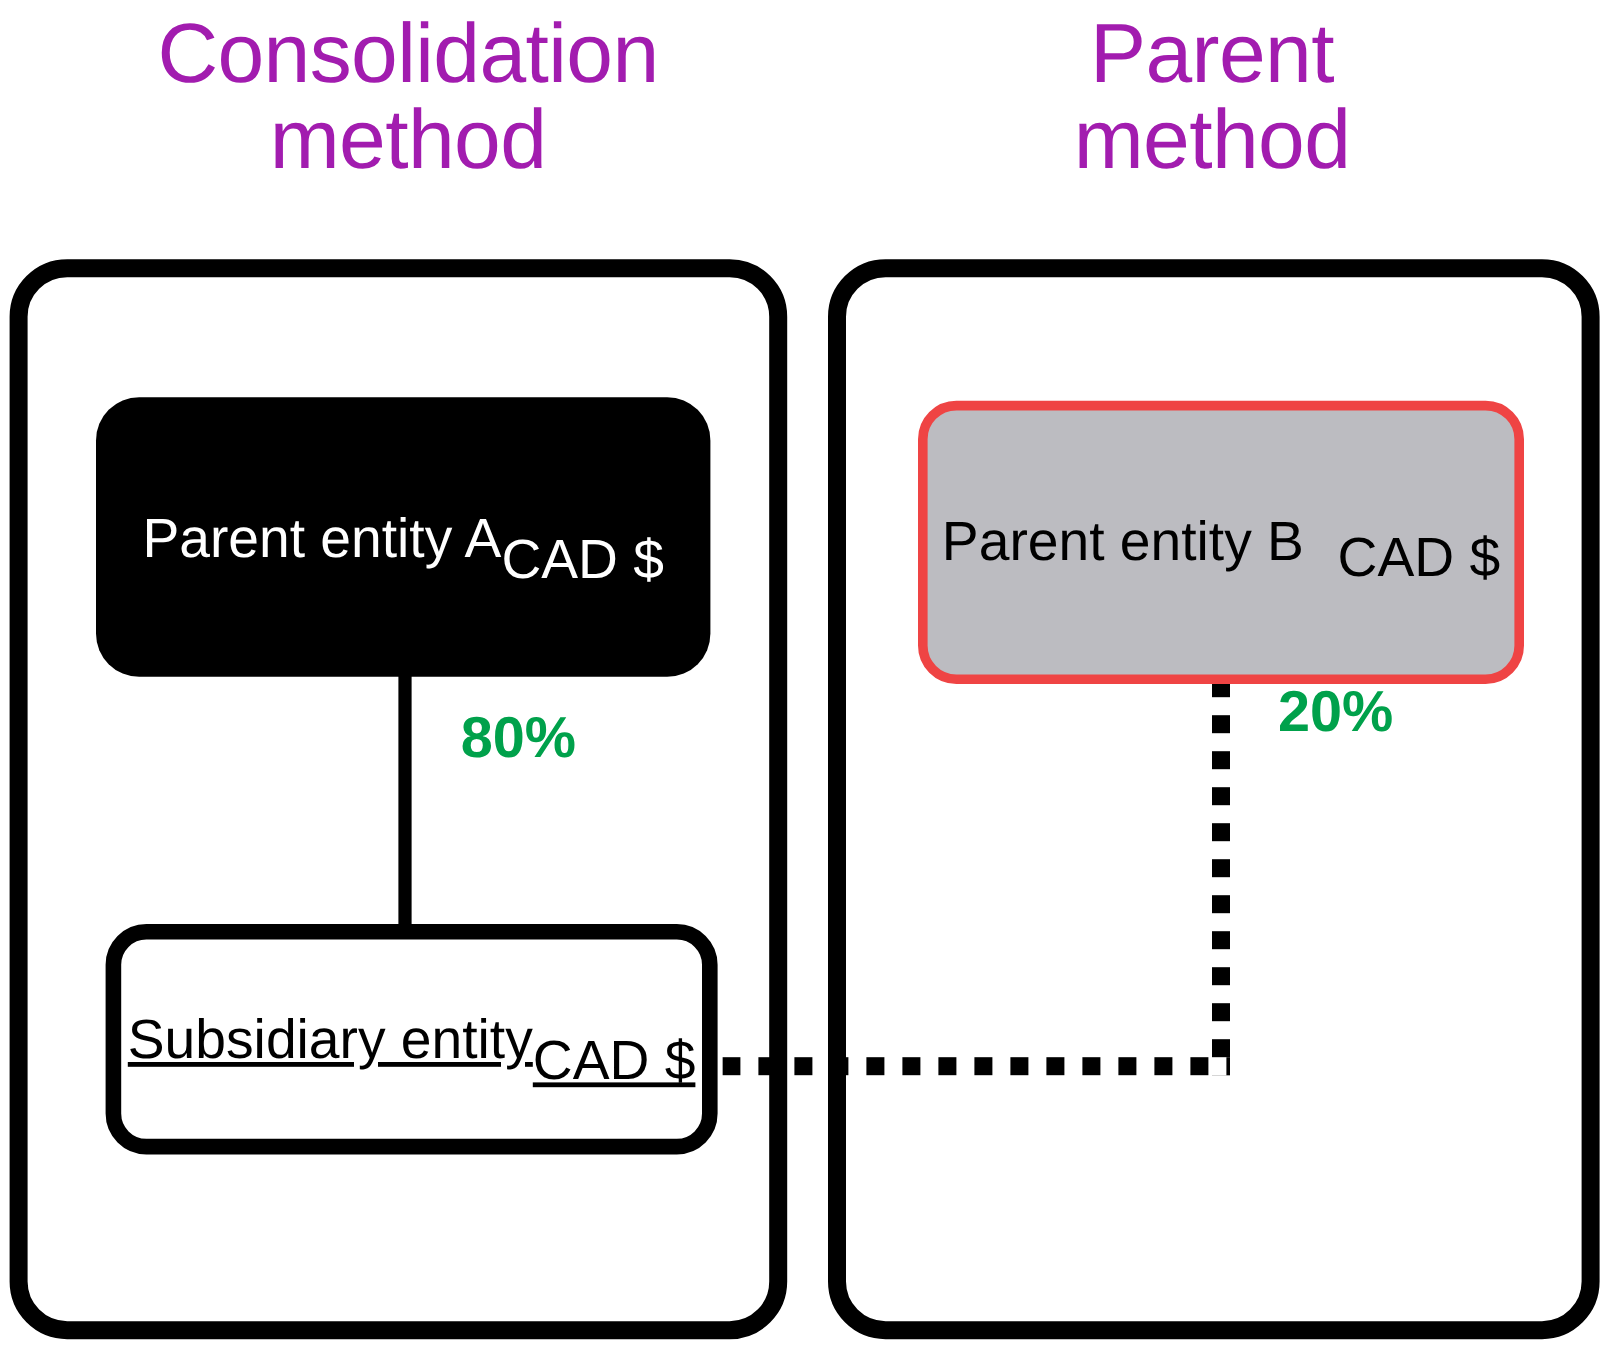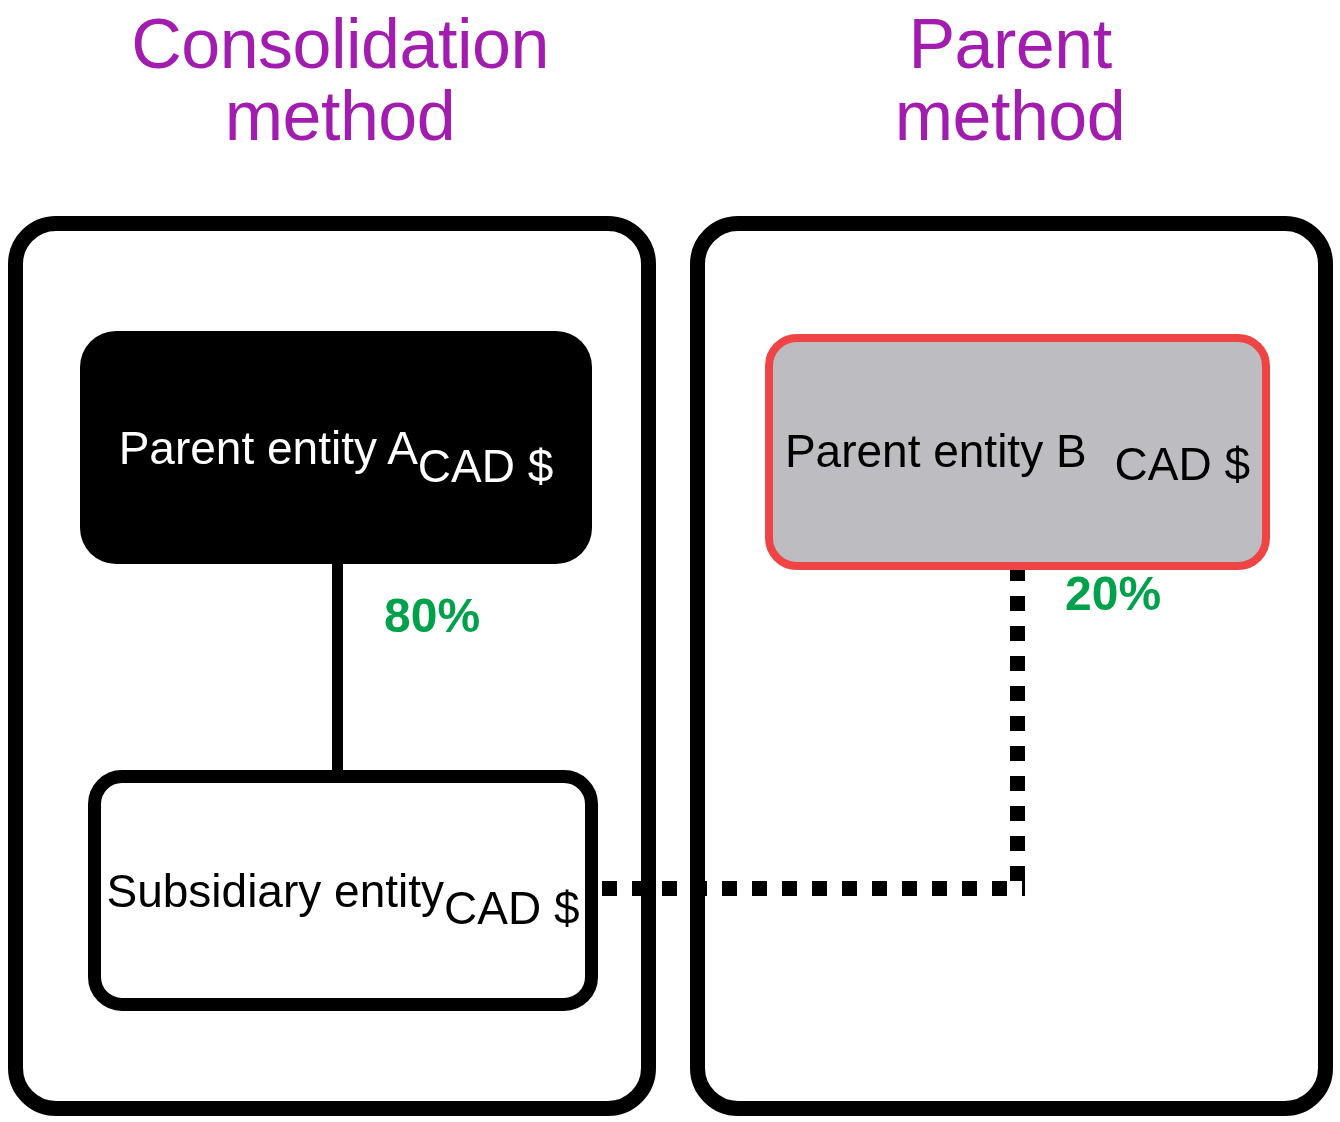--- a/index.html
+++ b/index.html
@@ -83,27 +83,28 @@
     border: 8px solid #ef4444;
     border-radius: 32px;
     font-size: 46px;
     line-height: 1.08;
     gap: 28px;
   }
   #box-parent-b .entity-line.spaced { margin-top: 26px; }
 
   #box-subsidiary {
     left: 88px;  top: 770px;
-    width: 510px; height: 241px;
+    width: 510px; height: 192px;
     background: #ffffff;
     color: #000000;
     border: 13px solid #000000;
     border-radius: 34px;
     font-size: 46px;
     line-height: 1.0;
+    text-decoration: underline;
   }
   #box-subsidiary .entity-line + .entity-line { margin-top: 34px; }
 
   
   .connector-solid-vertical {
     position: absolute;
     background: #000000;
     z-index: 2;
   }
   #link-a-to-sub {

